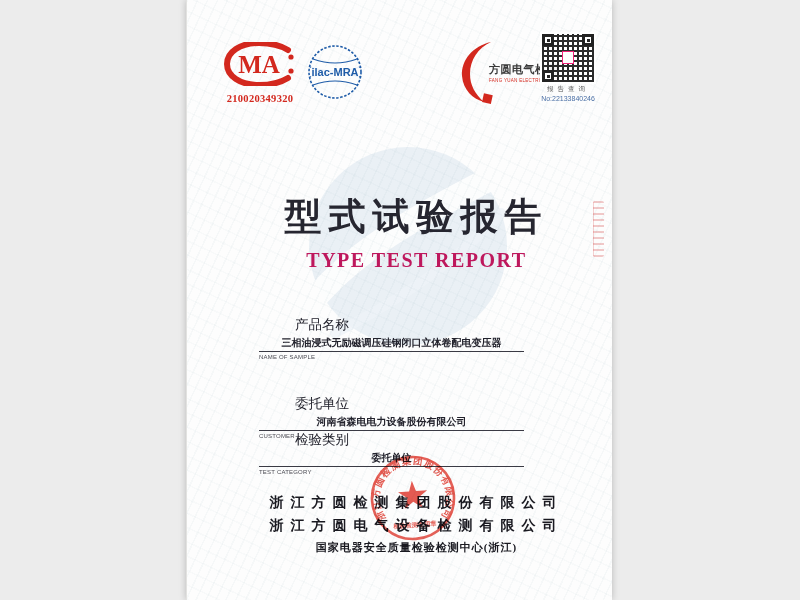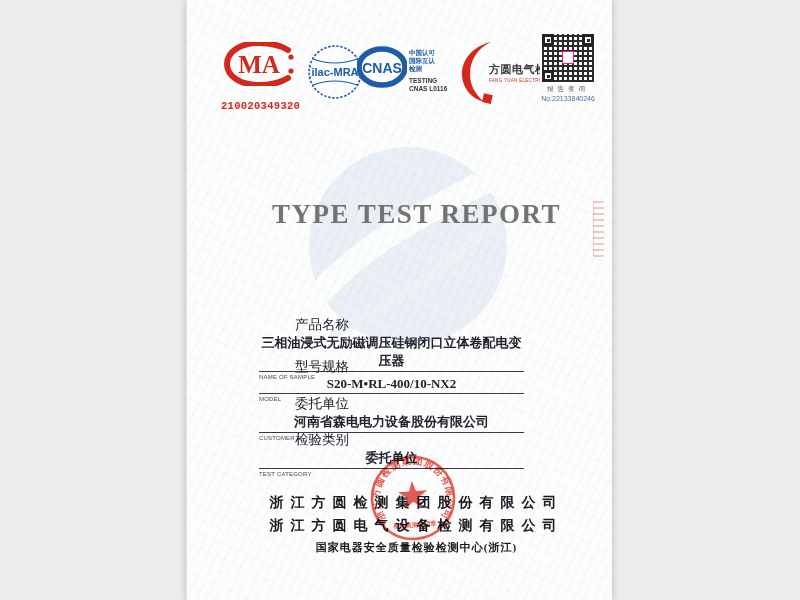--- a/index.html
+++ b/index.html
@@ -10,22 +10,22 @@
            border-left:1px solid #e2e2e0; }
   .wm-texture { position:absolute; inset:0; pointer-events:none;
     background:
       repeating-linear-gradient(115deg, rgba(120,160,170,.055) 0 1.5px, transparent 1.5px 9px),
       repeating-linear-gradient(25deg, rgba(120,160,170,.04) 0 1.5px, transparent 1.5px 13px); }
   .center-watermark { position:absolute; left:118px; top:143px; pointer-events:none; }
 
   
   .logos-row { position:absolute; left:30px; top:40px; right:12px; height:72px; }
   .cma { position:absolute; left:4px; top:2px; width:78px; text-align:center; }
-  .cma-number { font-family:Liberation Mono, monospace; font-size:10.5px; font-weight:bold;
-                color:#d3281e; letter-spacing:.3px; margin-top:10px; }
+  .cma-number { font-family:Liberation Serif, serif; font-size:10.5px; font-weight:bold;
+                color:#d3281e; letter-spacing:.3px; margin-top:3px; }
   .ilac { position:absolute; left:80px; top:3px;margin-left:9px; }
   .cnas { position:absolute; left:140px; top:6px; width:120px; }
   .cnas-side { position:absolute; left:52px; top:3px; font-family:"Liberation Sans",sans-serif;
                font-size:6.5px; font-weight:bold; color:#1f5ca8; line-height:8px; }
   .cnas-bottom { position:absolute; left:52px; top:31px; font-family:"Liberation Sans",sans-serif;
                font-size:6.5px; font-weight:bold; color:#333; line-height:8px; }
   .fy { position:absolute; left:240px; top:0; width:108px; }
   .fy-text { position:absolute; left:32px; top:22px; }
   .fy-zh { font-size:11px; font-weight:bold; color:#3a3a3a; letter-spacing:.5px; }
   .fy-en { font-size:4.5px; color:#d3281e; letter-spacing:.3px; margin-top:1px; font-family:"Liberation Sans",sans-serif; }
@@ -39,28 +39,28 @@
   .qr-finder::after { content:""; position:absolute; left:1.5px; top:1.5px; width:3px; height:3px; background:#222; }
   .qr-f1 { left:0; top:0; } .qr-f2 { right:0; top:0; } .qr-f3 { left:0; bottom:0; }
   .qr-center { position:absolute; left:20px; top:17px; width:12px; height:13px; background:#fff;
                border:1px solid #e27; }
   .qr-caption { font-size:6.5px; color:#555; letter-spacing:4px; margin-top:3px; }
   .qr-number { font-family:"Liberation Sans",sans-serif; font-size:7px; color:#4a6fa5; margin-top:1px; }
 
   
   .title-block { position:absolute; left:40px; right:6px; top:192px; text-align:center; }
   .title-zh { font-size:37px; font-weight:600; color:#262630; letter-spacing:7px; }
-  .title-en { font-size:27px; font-weight:bold; color:#737373; letter-spacing:1.5px; margin-top:7px; }
+  .title-en { font-size:20px; font-weight:bold; color:#be185d; letter-spacing:1.5px; margin-top:7px; }
 
   
   .field-row { position:absolute; left:72px; right:26px; }
   .field-label { display:inline-block; font-size:13.5px; font-weight:400; color:#21212b;
                  vertical-align:bottom; width:60px;margin-left:36px; }
   .field-line { display:inline-block; width:265px; border-bottom:1.2px solid #3a3a44;
-                text-align:center; vertical-align:bottom; font-size:13px; font-weight:600;
+                text-align:center; vertical-align:bottom; font-size:10px; font-weight:600;
                 color:#22222c; padding-bottom:1px; }
   .field-sub { font-family:"Liberation Sans",sans-serif; font-size:6px; color:#4a4a52;
                letter-spacing:.2px; margin-top:1.5px; }
   .f1 { top:316px; } .f2 { top:358px; } .f3 { top:395px; } .f4 { top:431px; }
 
   
   .footer { position:absolute; left:40px; right:6px; top:494px; text-align:center; color:#191920; }
   .footer-line-1, .footer-line-2 { font-size:14px; font-weight:bold; letter-spacing:7px; margin-bottom:5px; }
   .footer-line-3 { font-size:11px; font-weight:bold; letter-spacing:1px; }
   .seal { position:absolute; left:171px; top:443px; mix-blend-mode:multiply; opacity:.88;
@@ -97,35 +97,20 @@
 
       <div class="ilac">
         <svg width="58" height="58" viewBox="0 0 58 58">
           <circle cx="29" cy="29" r="26" fill="none" stroke="#1f5ca8" stroke-width="1.6" stroke-dasharray="2.5 1.6"></circle>
           <path d="M7,16 Q29,24 51,16 M4,24 Q29,32 54,24 M4,34 Q29,26 54,34 M7,42 Q29,34 51,42" stroke="#1f5ca8" stroke-width="1.1" fill="none"></path>
           <rect x="5" y="24" width="48" height="11" fill="#fdfdfd" opacity="0.9"></rect>
           <text x="29" y="33" text-anchor="middle" font-size="11" font-weight="bold" fill="#1f5ca8" font-family="Liberation Sans, sans-serif">ilac-MRA</text>
         </svg>
       </div>
 
-      <div class="cnas">
-        <svg width="50" height="42" viewBox="0 0 50 42">
-          <ellipse cx="25" cy="21" rx="23" ry="18" fill="none" stroke="#1f5ca8" stroke-width="5.5"></ellipse>
-          <text x="25" y="27" text-anchor="middle" font-size="14" font-weight="bold" fill="#1f5ca8" font-family="Liberation Sans, sans-serif">CNAS</text>
-        </svg>
-        <div class="cnas-side">
-          <div>中国认可</div>
-          <div>国际互认</div>
-          <div>检测</div>
-        </div>
-        <div class="cnas-bottom">
-          <div>TESTING</div>
-          <div>CNAS L0116</div>
-        </div>
-      </div>
 
       <div class="fy">
         <svg width="40" height="68" viewBox="0 0 40 68">
           <path d="M34,2 C16,6 4,20 5,36 C6,50 16,59 27,62 C18,54 13,45 13,34 C13,20 21,8 34,2 Z" fill="#d3281e"></path>
           <rect x="26" y="54" width="9" height="9" fill="#d3281e" transform="rotate(12 30 58)"></rect>
         </svg>
         <div class="fy-text">
           <div class="fy-zh">方圆电气检测</div>
           <div class="fy-en">FANG YUAN ELECTRIC TEST</div>
         </div>
@@ -137,30 +122,27 @@
           <div class="qr-finder qr-f2"></div>
           <div class="qr-finder qr-f3"></div>
           <div class="qr-center"></div>
         </div>
         <div class="qr-caption">报告查询</div>
         <div class="qr-number">No:22133840246</div>
       </div>
     </div>
 
     <div class="title-block">
+      <div class="title-zh">型式试验报告</div>
       <div class="title-en">TYPE TEST REPORT</div>
     </div>
 
     <div class="field-row f1">
       <span class="field-label">产品名称</span><span class="field-line">三相油浸式无励磁调压硅钢闭口立体卷配电变压器</span>
       <div class="field-sub">NAME OF SAMPLE</div>
-    </div>
-    <div class="field-row f2">
-      <span class="field-label">型号规格</span><span class="field-line">S20-M•RL-400/10-NX2</span>
-      <div class="field-sub">MODEL</div>
     </div>
     <div class="field-row f3">
       <span class="field-label">委托单位</span><span class="field-line">河南省森电电力设备股份有限公司</span>
       <div class="field-sub">CUSTOMER</div>
     </div>
     <div class="field-row f4">
       <span class="field-label">检验类别</span><span class="field-line">委托单位</span>
       <div class="field-sub">TEST CATEGORY</div>
     </div>
 

